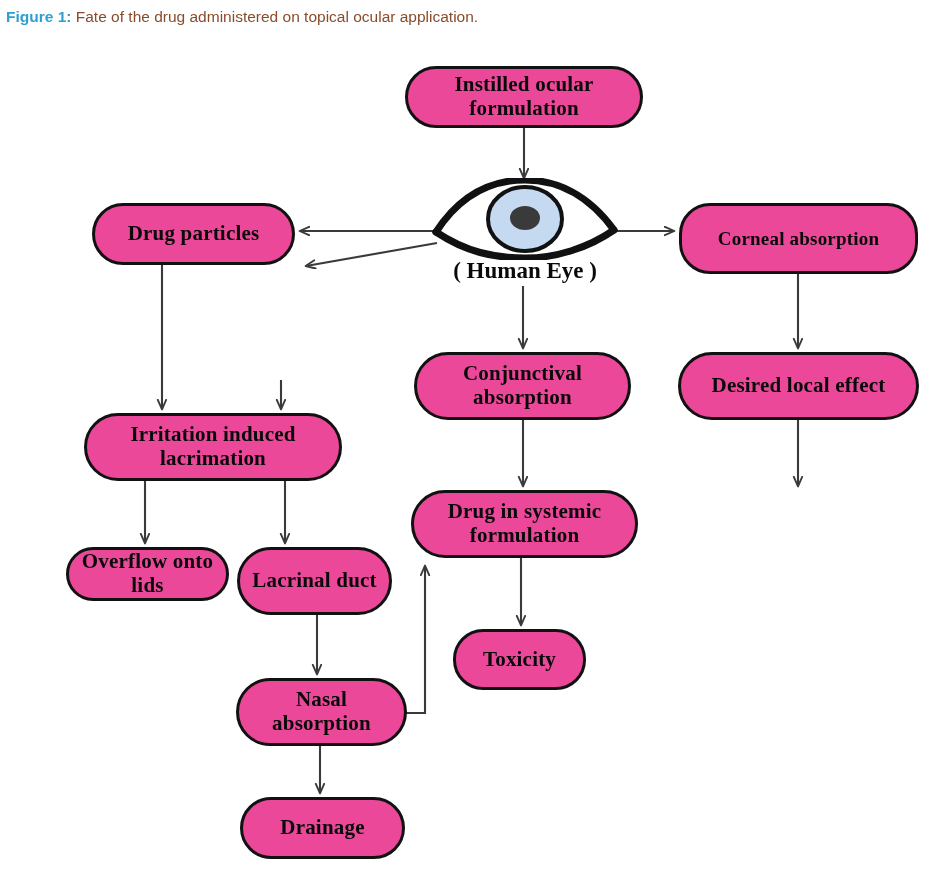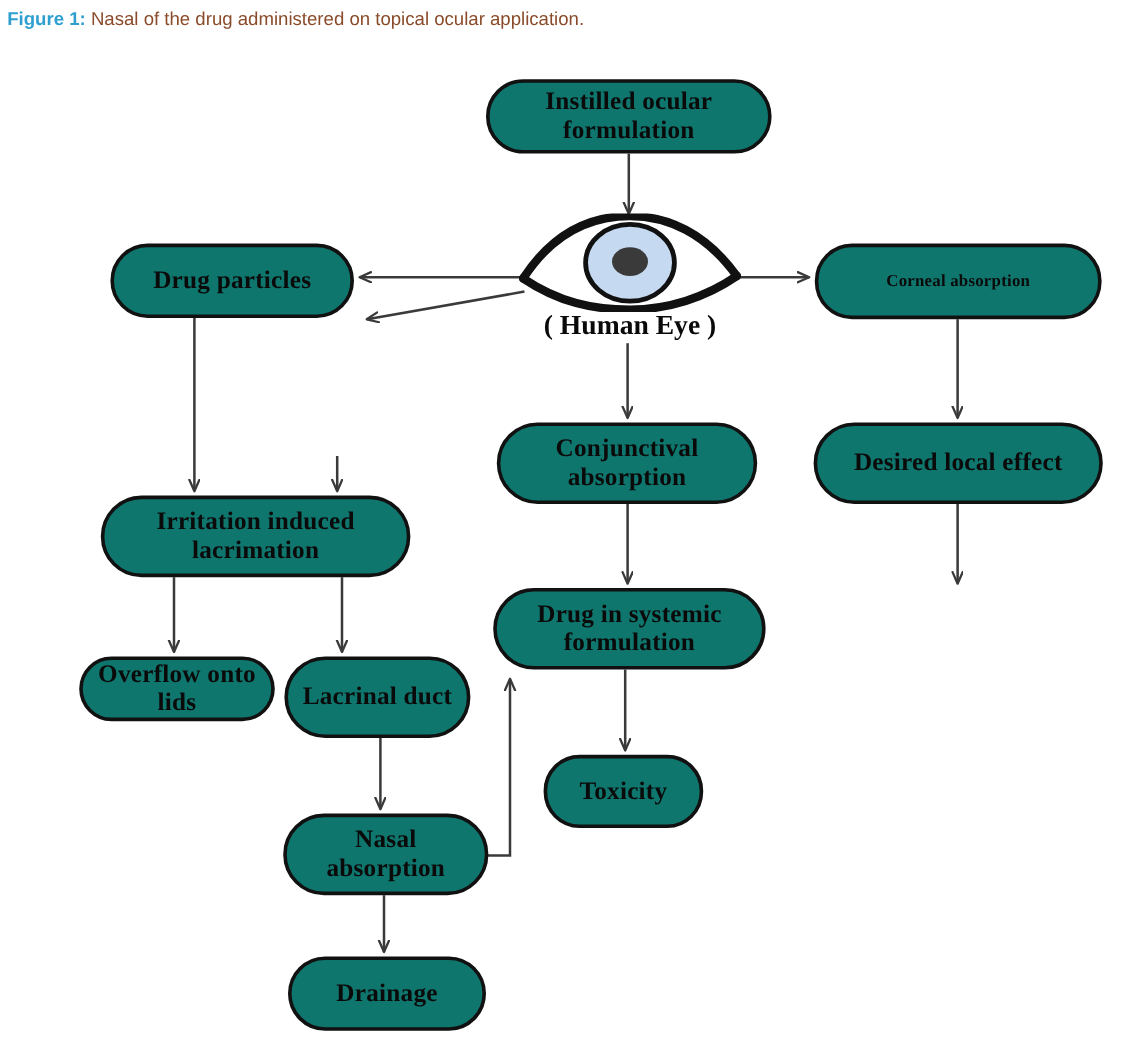--- a/index.html
+++ b/index.html
@@ -42,21 +42,21 @@
     position: absolute;
     left: 0;
     top: 0;
     width: 947px;
     height: 878px;
   }
   .node {
     position: absolute;
     box-sizing: border-box;
     border: 3px solid #111111;
-    background: #0f766e;
+    background: #ec4899;
     display: flex;
     align-items: center;
     justify-content: center;
     text-align: center;
     color: #0a0a0a;
     font-weight: bold;
     font-family: "Liberation Serif", "DejaVu Serif", serif;
     letter-spacing: 0.2px;
     z-index: 3;
   }
@@ -75,21 +75,21 @@
     font-family: "Liberation Serif", "DejaVu Serif", serif;
     font-weight: bold;
     color: #0a0a0a;
     z-index: 4;
     white-space: nowrap;
   }
 </style>
 </head>
 <body>
 
-<div id="caption"><span class="cap-label">Figure 1:</span> <span class="cap-text">Nasal of the drug administered on topical ocular application.</span></div>
+<div id="caption"><span class="cap-label">Figure 1:</span> <span class="cap-text">Fate of the drug administered on topical ocular application.</span></div>
 
 <div id="canvas">
 
   <svg id="svg-layer" viewBox="0 0 947 878" xmlns="http://www.w3.org/2000/svg">
     <defs>
       <marker id="ah" markerWidth="11" markerHeight="11" refX="8.6" refY="4" orient="auto" markerUnits="userSpaceOnUse">
         <path d="M0.6,0.4 L9,4 L0.6,7.6" fill="none" stroke="#3a3a3a" stroke-width="1.7" stroke-linecap="round" stroke-linejoin="round"></path>
       </marker>
       <marker id="ah2" markerWidth="13" markerHeight="13" refX="10" refY="4.8" orient="auto" markerUnits="userSpaceOnUse">
         <path d="M0.8,0.6 L10.4,4.8 L0.8,9" fill="none" stroke="#3a3a3a" stroke-width="1.9" stroke-linecap="round" stroke-linejoin="round"></path>
@@ -141,21 +141,21 @@
 
   <div class="node" style="left:405px; top:66px; width:238px; height:62px; border-radius:31px; font-size:21px;">
     <span class="lbl">Instilled ocular formulation</span>
   </div>
 
   <div class="node" style="left:92px; top:203px; width:203px; height:62px; border-radius:31px; font-size:21px;">
     <span class="lbl">Drug particles</span>
   </div>
 
 
-  <div class="node" style="left:679px; top:203px; width:239px; height:63px; border-radius:31px; font-size:14px;">
+  <div class="node" style="left:679px; top:203px; width:239px; height:71px; border-radius:31px; font-size:19px;">
     <span class="lbl">Corneal absorption</span>
   </div>
 
   <div class="node" style="left:678px; top:352px; width:241px; height:68px; border-radius:34px; font-size:21px;">
     <span class="lbl">Desired local effect</span>
   </div>
 
   <div class="node" style="left:414px; top:352px; width:217px; height:68px; border-radius:34px; font-size:21px;">
     <span class="lbl">Conjunctival absorption</span>
   </div>

